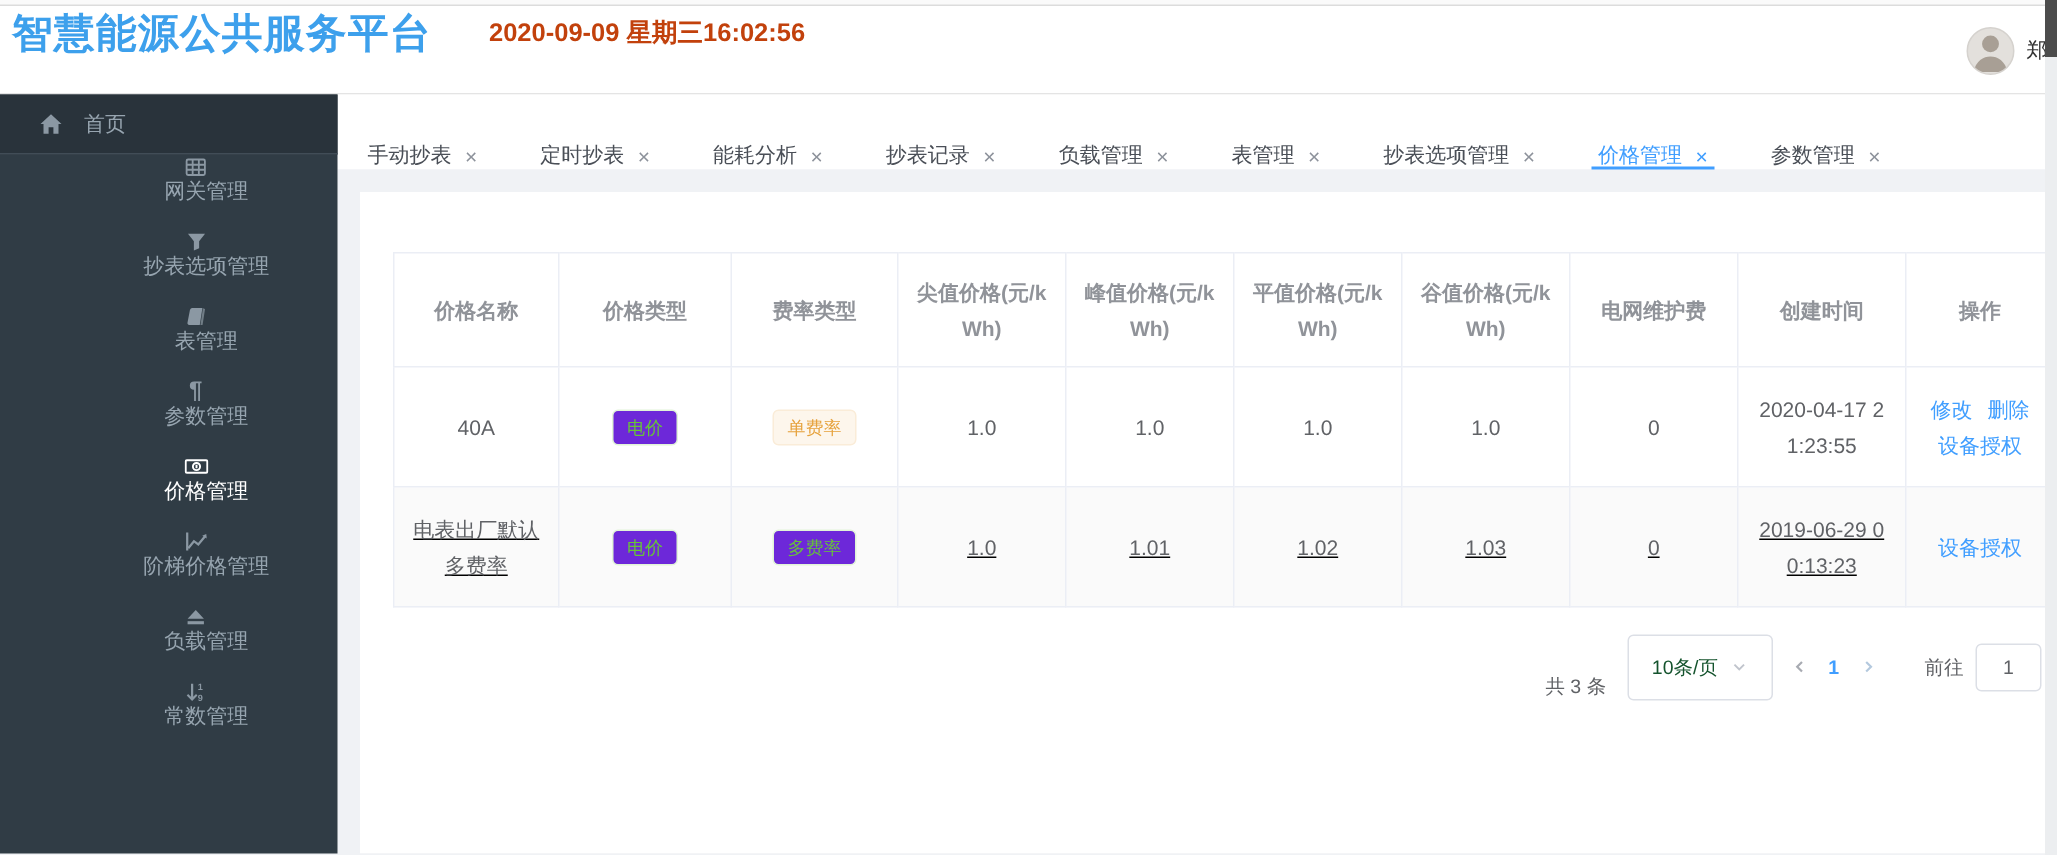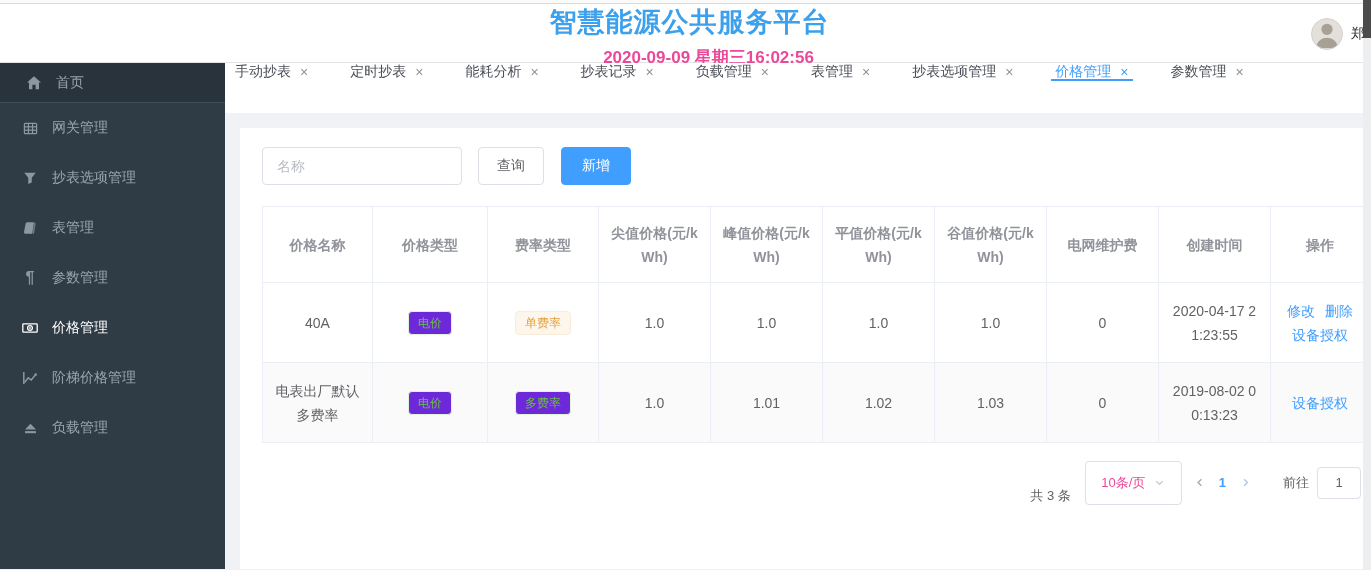--- a/index.html
+++ b/index.html
@@ -8,46 +8,46 @@
     --warning:#e6a23c;
     --sidebar-bg:#303c45;
     --sidebar-dark:#29333b;
   }
   *{box-sizing:border-box;}
   html,body{margin:0;padding:0;width:1371px;height:570px;overflow:hidden;
     font-family:"Liberation Sans","DejaVu Sans",sans-serif;background:#f0f2f5;}
   
   .top-strip{height:4px;background:#fafafa;border-bottom:1px solid #dcdcdc;}
   .app-header{position:relative;height:59px;background:#ffffff;border-bottom:1px solid #e4e4e4;
-    display:flex;align-items:center;padding-left:8px;flex-direction:column;}
+    display:flex;align-items:flex-start;padding-left:8px;}
   .app-title{font-size:27px;font-weight:bold;color:#3da0ec;letter-spacing:1px;}
-  .app-datetime{font-size:17px;font-weight:bold;color:#ec4899;margin-left:38px;margin-top:6px;}
+  .app-datetime{font-size:17px;font-weight:bold;color:#c2410c;margin-left:38px;margin-top:6px;}
   .header-user{position:absolute;right:6px;top:14px;display:flex;align-items:center;}
   .avatar{width:32px;height:32px;border-radius:50%;background:#e3e0dc;overflow:hidden;
     display:flex;align-items:flex-end;justify-content:center;border:1px solid #d5d2ce;}
   .avatar svg{display:block;}
   .header-username{margin-left:8px;font-size:14px;color:#333;width:14px;overflow:hidden;white-space:nowrap;}
   
   .main-row{position:relative;height:506px;}
   .sidebar{position:absolute;left:0;top:0;width:225px;height:100%;background:var(--sidebar-bg);}
   .content{margin-left:225px;height:100%;display:flex;flex-direction:column;}
   
   .menu-item{display:flex;align-items:center;height:50px;color:#97a5b0;font-size:14px;cursor:pointer;}
   .menu-item .icon{width:16px;height:16px;display:inline-flex;align-items:center;justify-content:center;
     margin-right:14px;color:#8b98a3;flex:0 0 16px;font-size:15px;}
   .menu-root{padding-left:26px;}
   .menu-home{background:var(--sidebar-dark);border-bottom:1px solid #414d57;height:40px;}
   .menu-group{height:52px;color:#ffffff;position:relative;}
   .menu-group .icon{color:#e8eef2;}
-  .menu-sub{padding-left:22px;}
+  .menu-sub{padding-left:50px;flex-direction:column;}
   .menu-sub.active{color:#ffffff;}
   .menu-sub.active .icon{color:#ffffff;}
   .chevron{position:absolute;right:22px;top:50%;transform:translateY(-50%);color:#9aa7b1;}
   
-  .tabbar{height:50px;background:#ffffff;display:flex;align-items:flex-start;padding-left:10px;flex:0 0 50px;}
+  .tabbar{height:50px;background:#ffffff;display:flex;align-items:flex-end;padding-left:20px;flex:0 0 50px;}
   .tab{display:inline-flex;align-items:center;margin-right:42px;position:relative;
     font-size:14px;color:#4a4f57;cursor:pointer;white-space:nowrap;}
   .tab-close{margin-left:9px;font-size:14px;color:#8d929b;line-height:1;}
   .tab.active{color:var(--primary);}
   .tab.active .tab-close{color:var(--primary);}
   .tab.active::after{content:"";position:absolute;left:-4px;right:-4px;bottom:0;height:2px;background:var(--primary);}
   
   .content-bg{flex:1;background:#f0f2f5;padding:15px 0 0 15px;overflow:hidden;}
   .card{background:#ffffff;height:100%;padding:19px 0 0 22px;overflow:hidden;}
   
@@ -58,32 +58,32 @@
   .btn{height:38px;border-radius:4px;font-size:14px;cursor:pointer;font-family:inherit;}
   .btn-query{margin-left:16px;width:66px;background:#ffffff;border:1px solid #dcdfe6;color:#606266;}
   .btn-add{margin-left:17px;width:70px;background:var(--primary);border:1px solid var(--primary);color:#ffffff;}
   
   .price-table{margin-top:21px;border-collapse:collapse;table-layout:fixed;width:1108px;}
   .price-table th,.price-table td{border:1px solid #ebeef5;text-align:center;font-size:14px;
     padding:12px 10px;word-break:break-all;line-height:24px;}
   .price-table th{color:#909399;font-weight:bold;height:76px;background:#ffffff;}
   .price-table td{color:#606266;}
   .price-table tbody tr{height:80px;background:#ffffff;}
-  .price-table tbody tr:nth-child(2){background:#fafafa;}
+  .price-table tbody tr:nth-child(2){background:#fafafa;text-decoration:underline;}
   .price-table tbody tr:nth-child(3){height:62px;}
   .tag{display:inline-block;padding:1px 9px;font-size:12px;line-height:20px;border-radius:4px;white-space:nowrap;}
   .tag-success{background:#6d28d9;color:var(--success);border:1px solid #e1f3d8;}
   .tag-warning{background:#fdf6ec;color:var(--warning);border:1px solid #faecd8;}
   .op-link{color:var(--primary);cursor:pointer;margin:0 5px;white-space:nowrap;display:inline-block;}
   
   .pagination{margin-top:17px;margin-right:-10px;display:flex;align-items:center;justify-content:flex-end;
     font-size:13px;color:#606266;}
   .pg-total{margin-right:14px;margin-top:27px;}
   .pg-size{width:97px;height:44px;border:1px solid #dcdfe6;border-radius:4px;display:flex;align-items:center;
-    justify-content:center;color:#ec4899;cursor:pointer;background:#fff;}
+    justify-content:center;color:#14532d;cursor:pointer;background:#fff;}
   .pg-size .sel-chevron{margin-left:9px;color:#c0c4cc;display:inline-flex;}
   .pg-arrow{color:#a8abb2;margin:0 12px;cursor:pointer;display:inline-flex;align-items:center;}
   .pg-arrow.next{color:#b4c9de;}
   .pg-page{color:var(--primary);font-weight:bold;margin:0 2px;cursor:pointer;}
   .pg-goto{margin-left:20px;}
   .pg-input{width:44px;height:32px;border:1px solid #dcdfe6;border-radius:4px;text-align:center;
     font-size:13px;color:#606266;margin-left:8px;outline:none;font-family:inherit;}
   .pg-unit{margin-left:7px;white-space:nowrap;}
   
   .v-scrollbar{position:fixed;top:0;right:0;width:8px;height:570px;background:#eceef0;z-index:99;}
@@ -176,20 +176,30 @@
         </li>
         <li class="menu-item menu-sub">
           <span class="icon">
             <svg width="15" height="15" viewBox="0 0 16 16" fill="currentColor">
               <path d="M8 2.8 13.8 9H2.2z"></path>
               <rect x="2.2" y="10.8" width="11.6" height="2.2"></rect>
             </svg>
           </span>
           <span class="label">负载管理</span>
         </li>
+        <li class="menu-item menu-sub">
+          <span class="icon">
+            <svg width="15" height="15" viewBox="0 0 16 16" fill="currentColor">
+              <path d="M4.6 2h1.6v9.2l2-2 1 1.1-3.8 3.9-3.8-3.9 1-1.1 2 2z"></path>
+              <text x="9.5" y="6.5" font-size="6.5" font-weight="bold" fill="currentColor">1</text>
+              <text x="9.5" y="14" font-size="6.5" font-weight="bold" fill="currentColor">9</text>
+            </svg>
+          </span>
+          <span class="label">常数管理</span>
+        </li>
       </ul>
   </aside>
 
   <div class="content">
     <div class="tabbar" id="tabbar">
         <div class="tab">
           <span class="tab-label">手动抄表</span>
           <span class="tab-close">×</span>
         </div>
         <div class="tab">
@@ -221,25 +231,20 @@
           <span class="tab-close">×</span>
         </div>
         <div class="tab">
           <span class="tab-label">参数管理</span>
           <span class="tab-close">×</span>
         </div>
       </div>
     <div class="content-bg">
       <div class="card">
 
-        <div class="toolbar">
-          <input class="search-input" type="text" placeholder="名称" style="">
-          <button class="btn btn-query">查询</button>
-          <button class="btn btn-add">新增</button>
-        </div>
 
         <table class="price-table">
           <colgroup>
             <col style="width:110px">
               <col style="width:115px">
               <col style="width:111px">
             <col style="width:112px">
               <col style="width:112px">
               <col style="width:112px">
             <col style="width:112px">
@@ -276,21 +281,21 @@
               </tr>
               <tr>
                 <td>电表出厂默认多费率</td>
                 <td><span class="tag tag-success">电价</span></td>
                 <td><span class="tag tag-success">多费率</span></td>
                 <td>1.0</td>
                 <td>1.01</td>
                 <td>1.02</td>
                 <td>1.03</td>
                 <td>0</td>
-                <td>2019-08-02 00:13:23</td>
+                <td>2019-06-29 00:13:23</td>
                 <td><a class="op-link">设备授权</a></td>
               </tr>
             </tbody>
         </table>
 
         <div class="pagination">
           <span class="pg-total">共 3 条</span>
           <span class="pg-size">
             <span>10条/页</span>
             <span class="sel-chevron">

